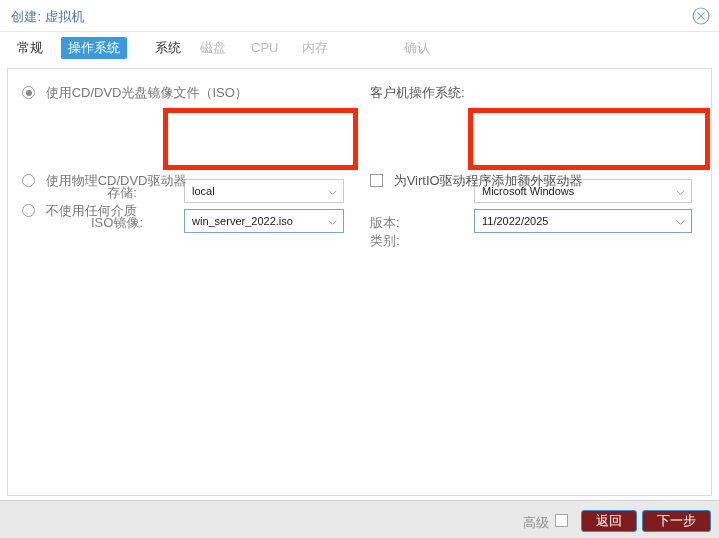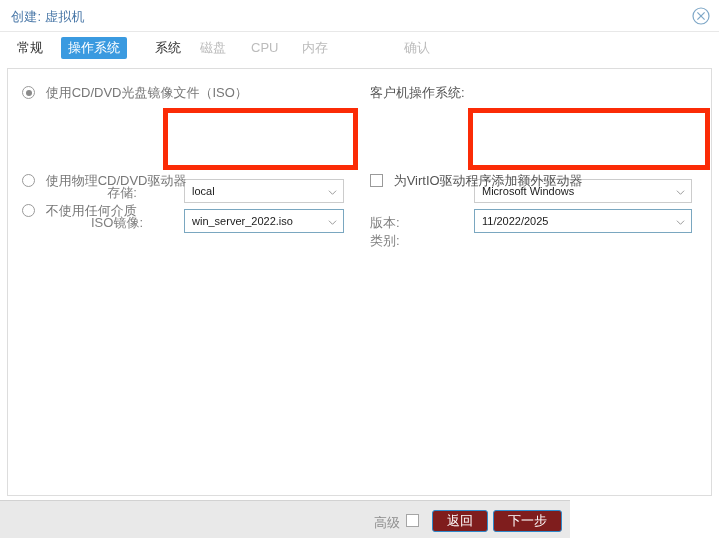--- a/index.html
+++ b/index.html
@@ -170,21 +170,21 @@
     position: absolute;
     border: 5px solid #fb2b06;
     pointer-events: none;
     z-index: 50;
   }
 
   
   .footer {
     position: absolute;
     left: 0; top: 500px;
-    width: 570px; height: 38px;
+    width: 719px; height: 38px;
     background: #e9e9e9;
     border-top: 1px solid #d2d2d2;
   }
   .adv-label {
     position: absolute;
     right: 170px; top: 13px;
     font-size: 13px;
     color: #8e8e8e;
     white-space: nowrap;
   }

